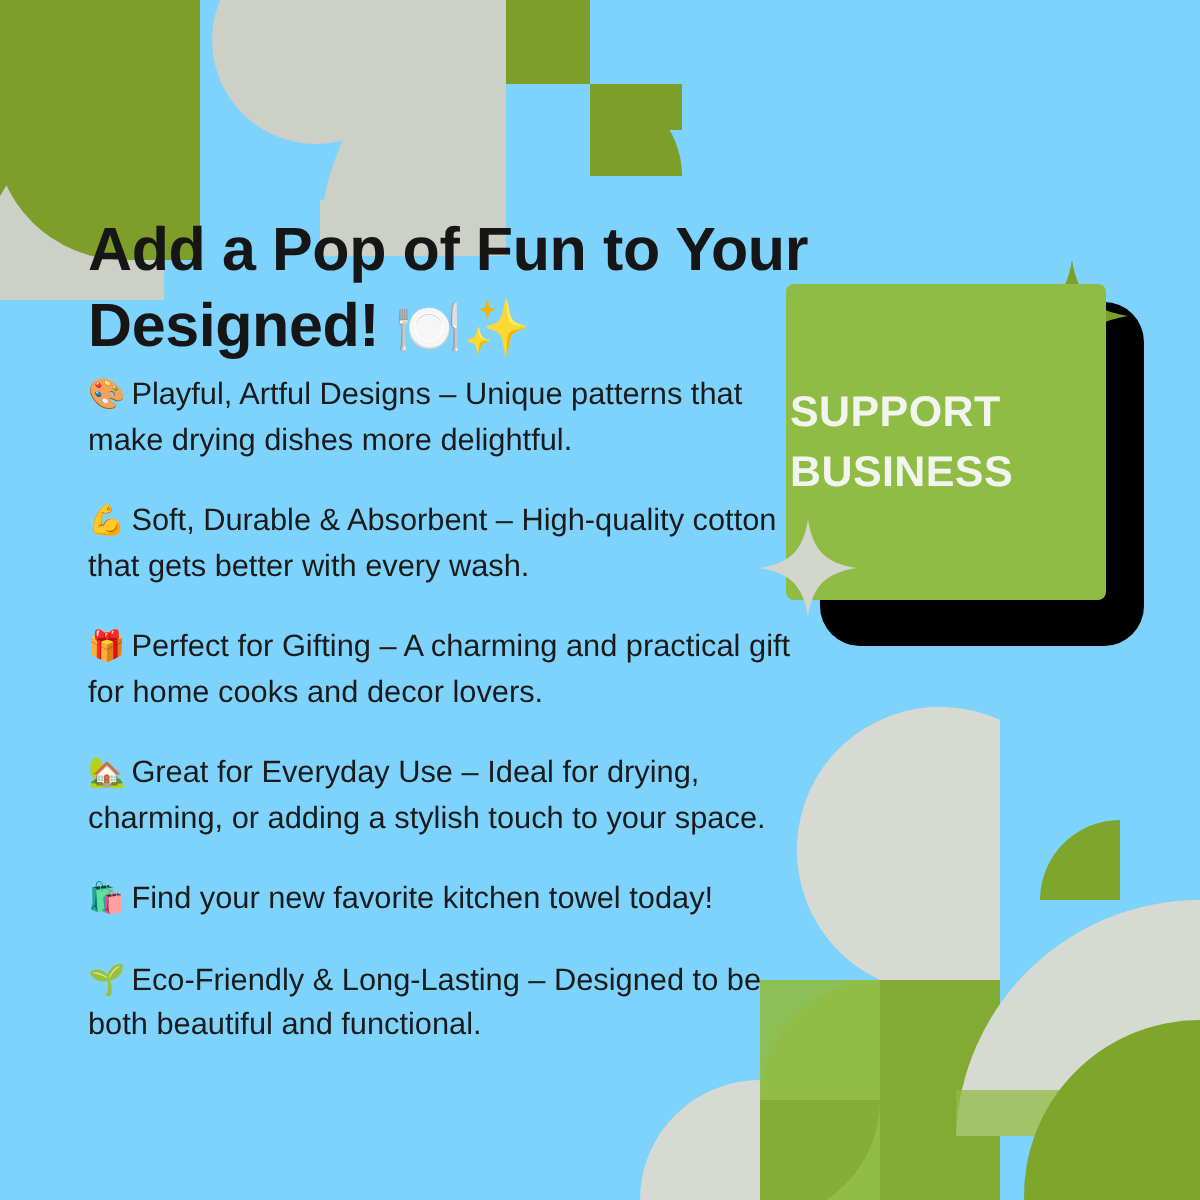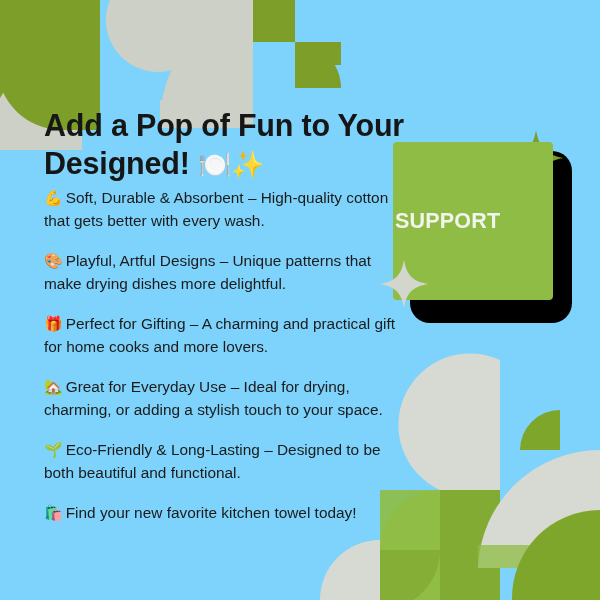--- a/index.html
+++ b/index.html
@@ -162,48 +162,49 @@
 
   <h1 id="headline">
     <span>Add a Pop of Fun to Your</span>
     <br>
     <span>Designed!</span>
     <span class="emo">🍽️✨</span>
   </h1>
 
   <div id="bullets">
     <p class="bullet">
+      <span class="emo">🎨</span><span>Playful, Artful Designs – Unique patterns that make drying dishes more delightful.</span>
+    </p>
+    <p class="bullet">
       <span class="emo">💪</span><span>Soft, Durable &amp; Absorbent – High-quality cotton that gets better with every wash.</span>
     </p>
     <p class="bullet">
-      <span class="emo">🎨</span><span>Playful, Artful Designs – Unique patterns that make drying dishes more delightful.</span>
-    </p>
-    <p class="bullet">
-      <span class="emo">🎁</span><span>Perfect for Gifting – A charming and practical gift for home cooks and more lovers.</span>
+      <span class="emo">🎁</span><span>Perfect for Gifting – A charming and practical gift for home cooks and decor lovers.</span>
     </p>
     <p class="bullet">
       <span class="emo">🏡</span><span>Great for Everyday Use – Ideal for drying, charming, or adding a stylish touch to your space.</span>
-    </p>
-    <p class="bullet">
-      <span class="emo">🌱</span><span>Eco-Friendly &amp; Long-Lasting – Designed to be both beautiful and functional.</span>
     </p>
     <p class="bullet cta">
       <span class="emo">🛍️</span><span>Find your new favorite kitchen towel today!</span>
+    </p>
+    <p class="bullet">
+      <span class="emo">🌱</span><span>Eco-Friendly &amp; Long-Lasting – Designed to be both beautiful and functional.</span>
     </p>
   </div>
 
   <div id="badge-wrap">
     <div id="badge-shadow"></div>
 
     <svg class="sparkle" style="left:123px; top:0px;" width="60" height="60" viewBox="0 0 60 60">
       <path d="M30 2 C33 20 40 27 58 30 C40 33 33 40 30 58 C27 40 20 33 2 30 C20 27 27 20 30 2 Z" fill="#7d9e28"></path>
     </svg>
 
     <div id="badge-card">
       <div class="bline">SUPPORT</div>
+      <div class="bline">BUSINESS</div>
     </div>
 
     <svg class="sparkle" style="left:-5px; top:130px;" width="52" height="52" viewBox="0 0 60 60">
       <path d="M30 2 C33 20 40 27 58 30 C40 33 33 40 30 58 C27 40 20 33 2 30 C20 27 27 20 30 2 Z" fill="#d2d6cc"></path>
     </svg>
   </div>
 
 </div>
 
 </body></html>

